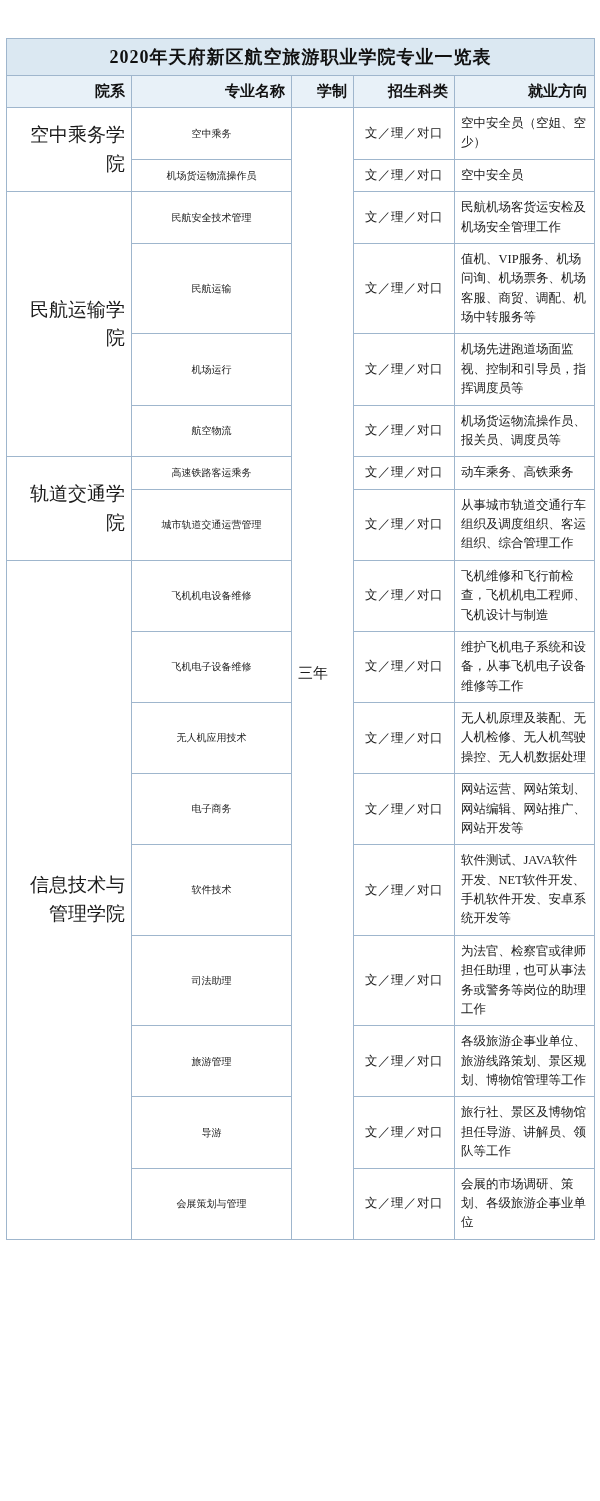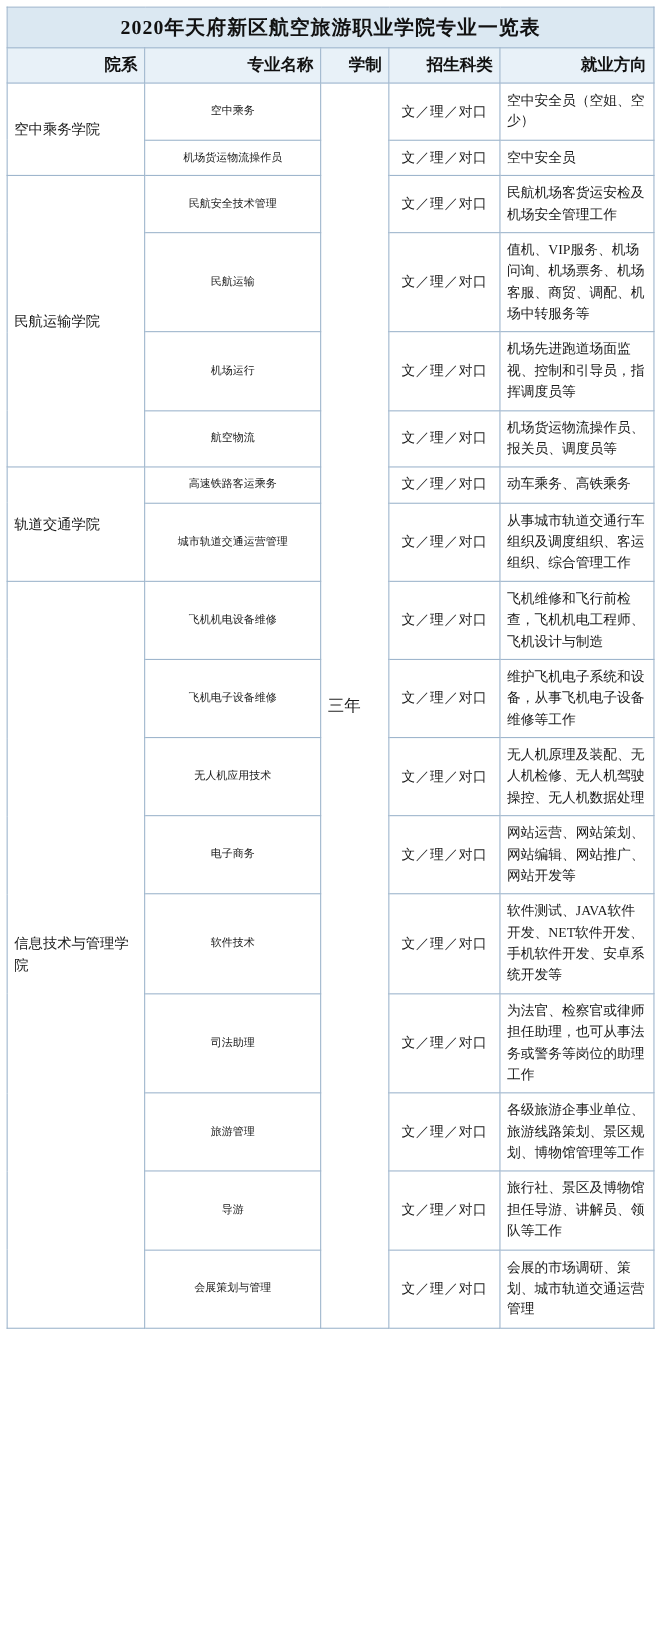--- a/index.html
+++ b/index.html
@@ -14,20 +14,21 @@
   }
   .page {
     width: 600px;
     box-sizing: border-box;
     padding: 6px 6px 8px 6px;
   }
   table.major-table {
     width: 588px;
     border-collapse: collapse;
     table-layout: fixed;
+    margin-top: 32px;
   }
   table.major-table td, table.major-table th {
     border: 1px solid #9fb6cd;
     vertical-align: middle;
     padding: 6px 6px;
     box-sizing: border-box;
   }
   .title-cell {
     background: #dbe8f2;
     text-align: center;
@@ -39,22 +40,22 @@
   }
   .hdr-cell {
     background: #e8f1f8;
     text-align: right;
     font-size: 15px;
     font-weight: bold;
     padding: 9px 4px;
     color: #111;
   }
   .dept-cell {
-    text-align: left;
-    font-size: 13px;
+    text-align: right;
+    font-size: 19px;
     line-height: 1.5;
     padding: 6px 3px;
   }
   .major-cell {
     text-align: center;
     font-size: 10px;
     line-height: 1.55;
     padding: 9px 6px;
   }
   .years-cell {
@@ -182,17 +183,17 @@
           <td class="dir-cell">各级旅游企事业单位、旅游线路策划、景区规划、博物馆管理等工作</td>
         </tr>
         <tr>
           <td class="major-cell">导游</td>
           <td class="cat-cell">文／理／对口</td>
           <td class="dir-cell">旅行社、景区及博物馆担任导游、讲解员、领队等工作</td>
         </tr>
         <tr>
           <td class="major-cell">会展策划与管理</td>
           <td class="cat-cell">文／理／对口</td>
-          <td class="dir-cell">会展的市场调研、策划、城市轨道交通运营管理</td>
+          <td class="dir-cell">会展的市场调研、策划、各级旅游企事业单位</td>
         </tr>
       </tbody>
   </table>
 </div>
 
 </body></html>

